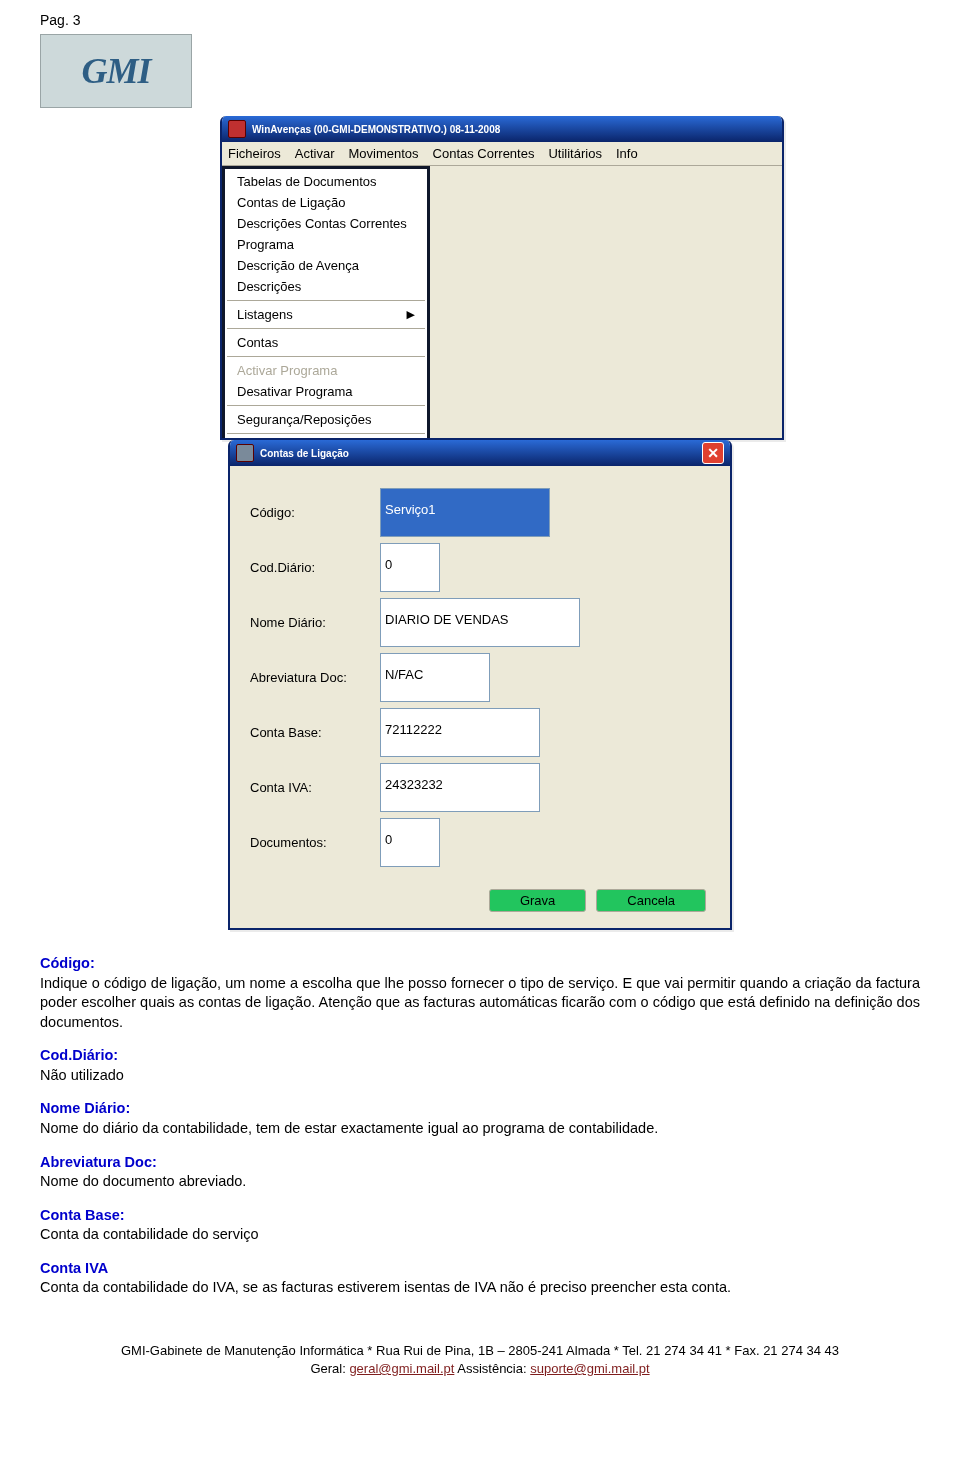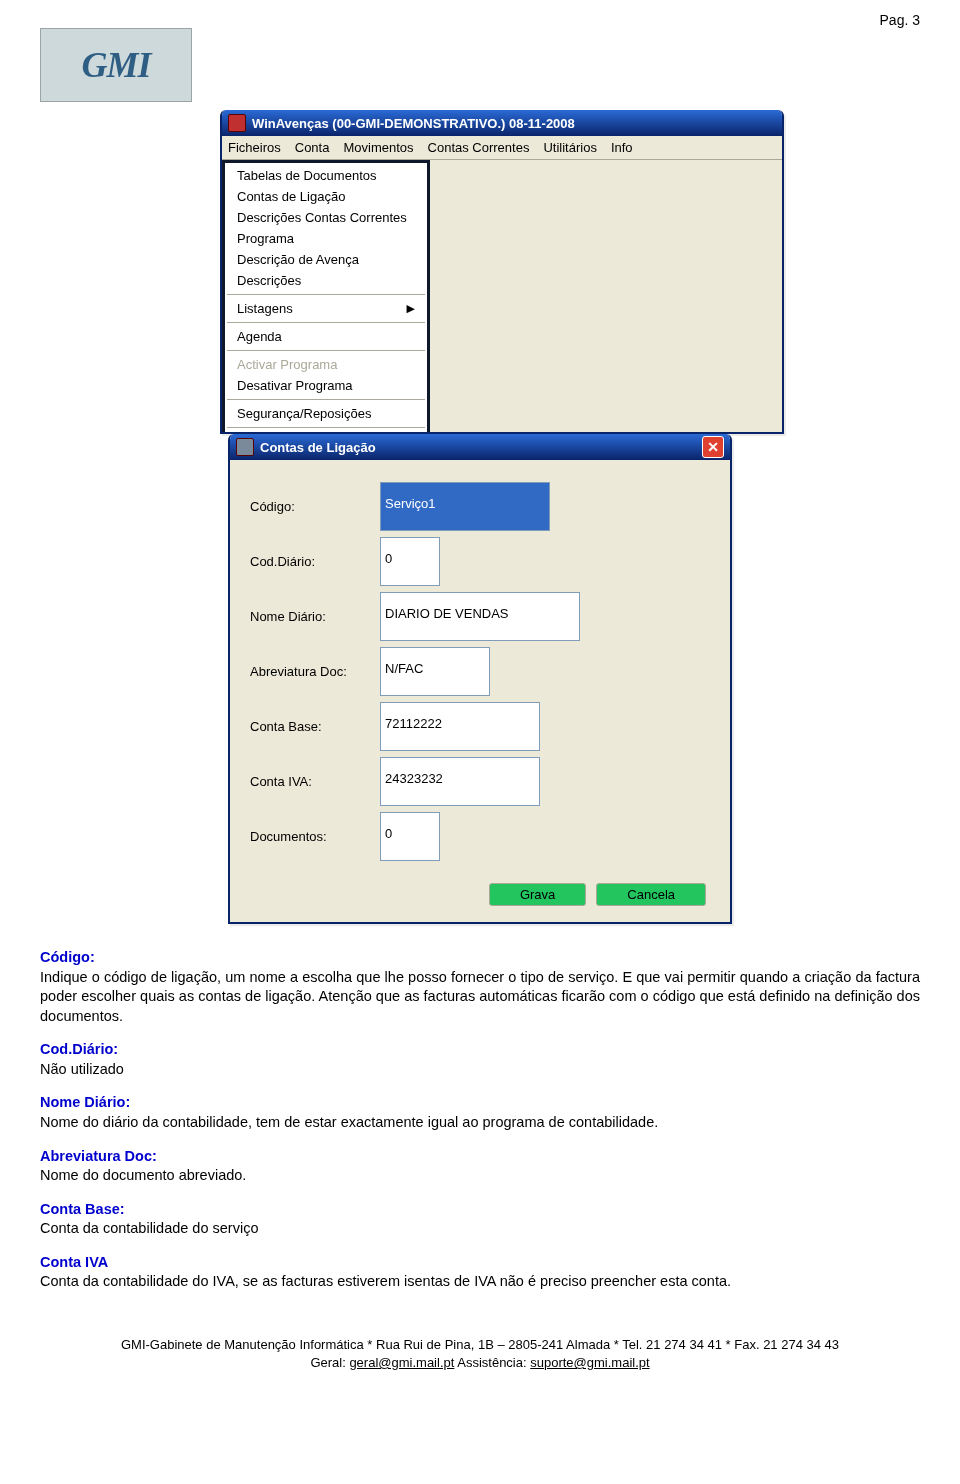--- a/index.html
+++ b/index.html
@@ -7,22 +7,23 @@
     padding: 0;
     background: #ffffff;
     font-family: Arial, sans-serif;
     font-size: 14px;
     width: 960px;
   }
   .page {
     padding: 12px 40px 40px 40px;
   }
   .page-number {
-    text-align: right;
+    text-align: left;
     font-size: 14px;
+    margin-bottom: 6px;
   }
   .logo-box {
     width: 150px;
     height: 72px;
     background: #cdd9da;
     border: 1px solid #9aa5a6;
     display: flex;
     align-items: center;
     justify-content: center;
     margin-bottom: 8px;
@@ -56,21 +57,21 @@
   }
   .titlebar-icon {
     width: 16px; height: 16px;
     background: #c03030;
     border: 1px solid #5a0000;
     border-radius: 2px;
   }
   .titlebar-text {
     color: #fff;
     font-weight: bold;
-    font-size: 13px;
+    font-size: 10px;
   }
   .menubar {
     background: #ece9d8;
     padding: 4px 6px;
     font-size: 13px;
     display: flex;
     gap: 14px;
     border-bottom: 1px solid #aca899;
   }
   .menu-open {
@@ -175,40 +176,40 @@
   .desc-block { margin-bottom: 14px; font-size: 14.5px; line-height: 1.35; }
   .desc-title { color: #0000cc; font-weight: bold; }
   .desc-body { text-align: justify; }
 
   .footer {
     margin-top: 44px;
     text-align: center;
     font-size: 13px;
     line-height: 1.4;
   }
-  .footer a { color: #000000; text-decoration: underline; text-align: right; }
+  .footer a { color: #7f1d1d; text-decoration: underline; text-align: right; }
 </style>
 </head>
 <body>
 
 <div class="page">
   <div class="page-number">Pag. 3</div>
 
   <div class="logo-box">
     <span class="logo-text">GMI</span>
   </div>
 
   <div class="app-window">
     <div class="titlebar">
       <span class="titlebar-icon"></span>
       <span class="titlebar-text">WinAvenças (00-GMI-DEMONSTRATIVO.) 08-11-2008</span>
     </div>
     <div class="menubar">
       <span>Ficheiros</span>
-      <span>Conta</span>
+      <span>Activar</span>
       <span>Movimentos</span>
       <span>Contas Correntes</span>
       <span>Utilitários</span>
       <span>Info</span>
     </div>
     <div class="menu-open-wrap">
       <div class="menu-open">
         <div class="menu-item">
             <span>Tabelas de Documentos</span>
           </div>
@@ -227,21 +228,21 @@
         <div class="menu-item">
             <span>Descrições</span>
           </div>
         <div class="menu-sep"></div>
         <div class="menu-item">
           <span>Listagens</span>
           <span class="submenu-arrow">▶</span>
         </div>
         <div class="menu-sep"></div>
         <div class="menu-item">
-            <span>Agenda</span>
+            <span>Contas</span>
           </div>
         <div class="menu-sep"></div>
         <div class="menu-item disabled">
             <span>Activar Programa</span>
           </div>
         <div class="menu-item">
             <span>Desativar Programa</span>
           </div>
         <div class="menu-sep"></div>
         <div class="menu-item">

